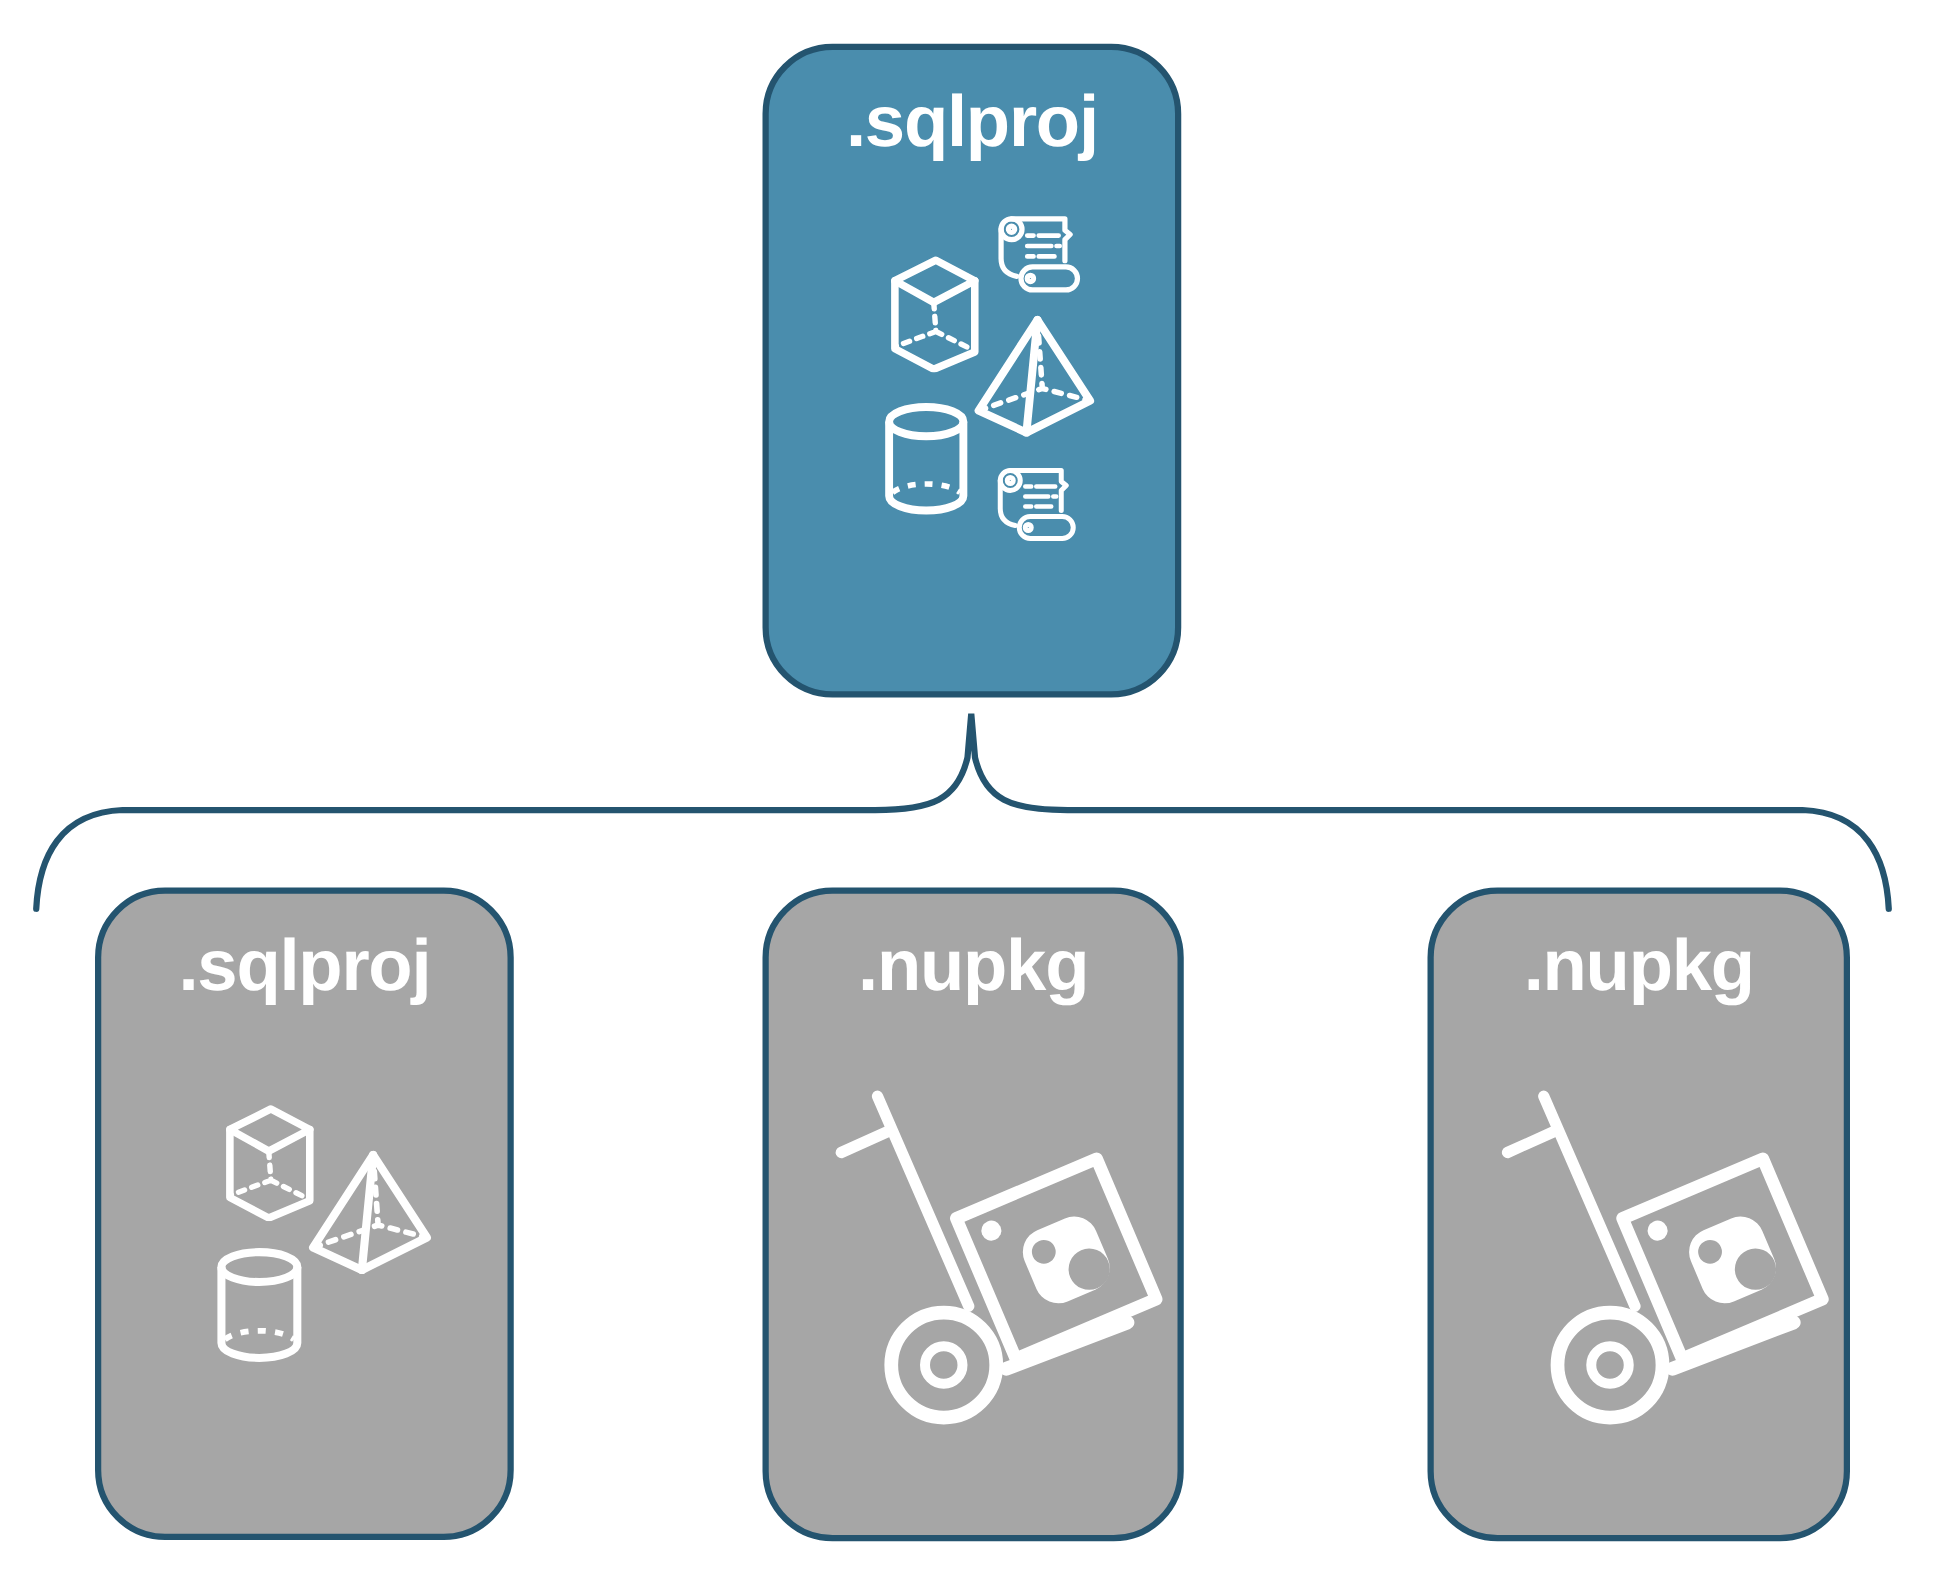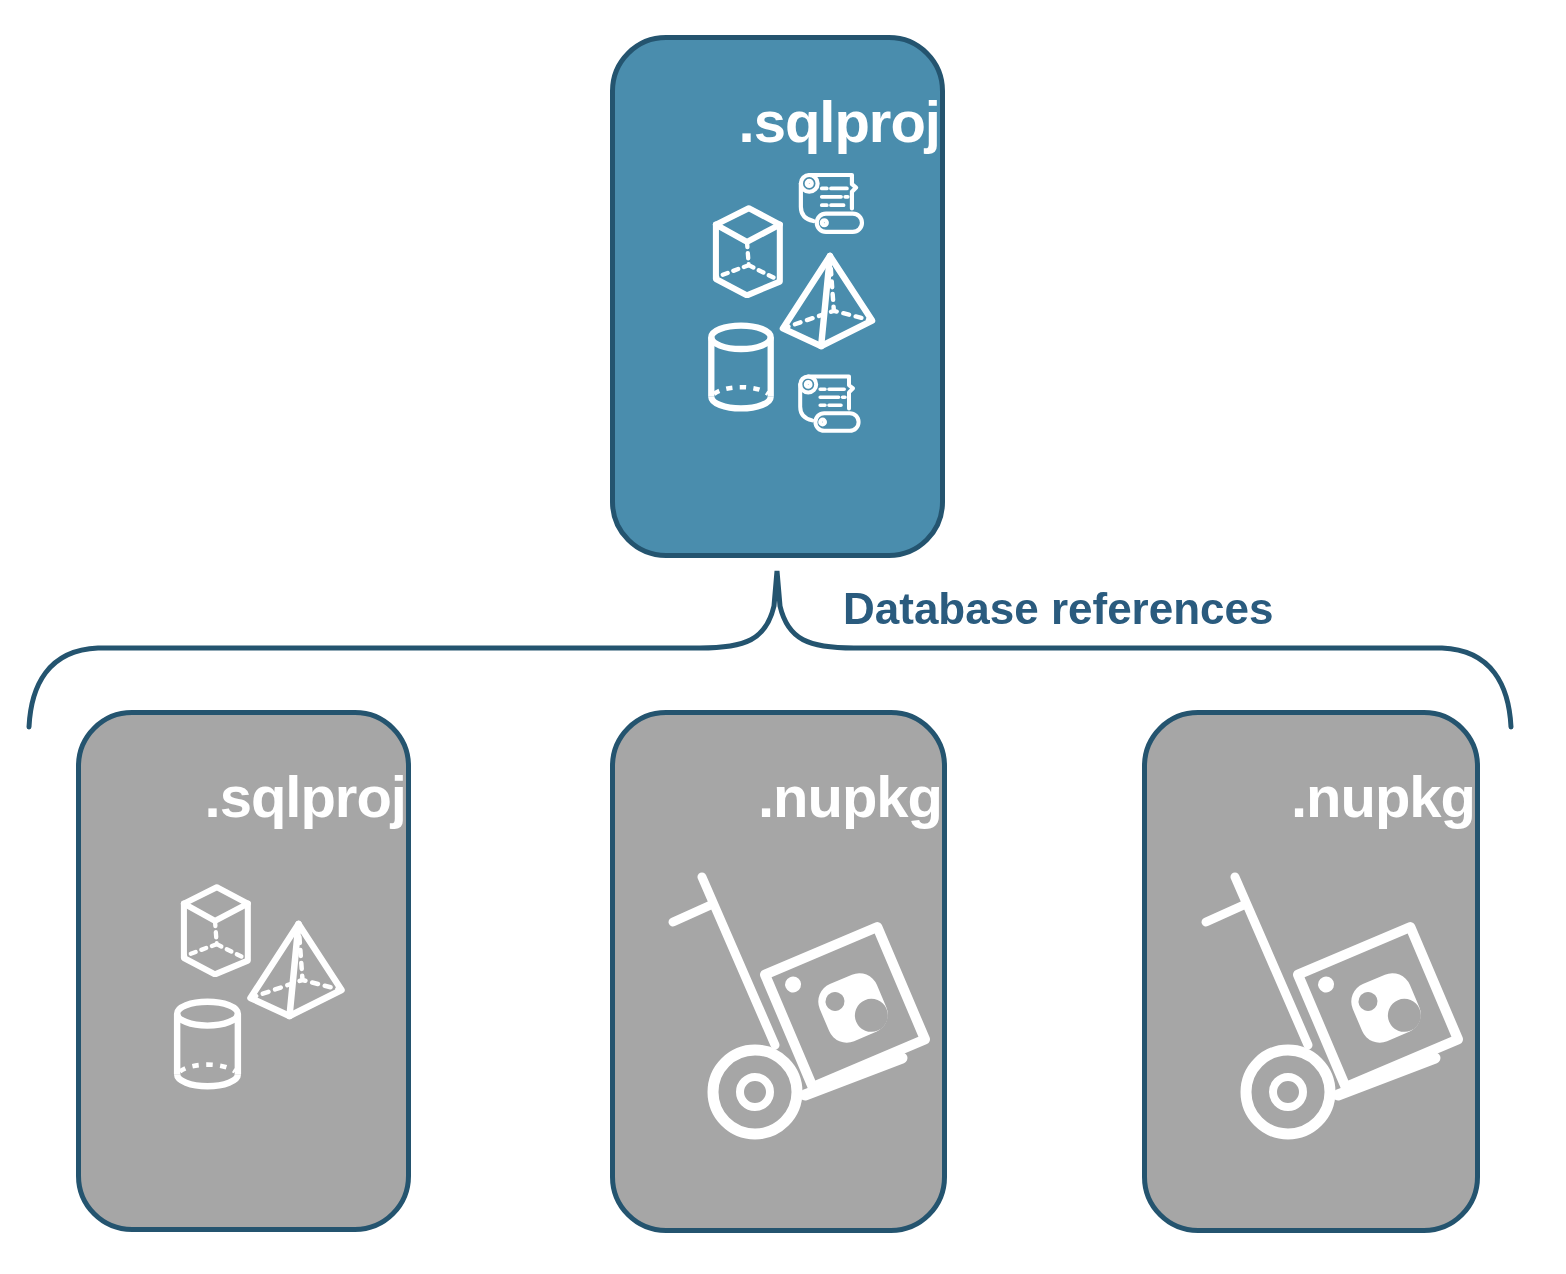--- a/index.html
+++ b/index.html
@@ -16,21 +16,21 @@
     position:relative;width:1566px;height:1274px;background:var(--page-bg);
     font-family:"Liberation Sans",sans-serif;overflow:hidden;
   }
   .node{
     position:absolute;box-sizing:border-box;
     border:5px solid var(--border);border-radius:56px;
   }
   .node.root{background:var(--root-fill);}
   .node.child{background:var(--child-fill);}
   .node-label{
-    position:absolute;left:0;right:0;top:48px;text-align:right;
+    position:absolute;left:0;right:0;top:24px;text-align:center;
     color:var(--label-text);font-weight:bold;font-size:58px;letter-spacing:-1px;
   }
   .icon-cluster{position:absolute;}
   .connector-svg{position:absolute;left:0;top:0;pointer-events:none;}
   .connector-label{
     position:absolute;left:843px;top:584px;
     color:var(--connector-label);font-weight:bold;font-size:44px;white-space:nowrap;
   }
   .hole{fill:var(--child-fill);}
   .wicon{stroke:#fff;fill:none;}
@@ -92,21 +92,20 @@
         </g>
       </symbol>
     </defs>
   </svg>
 
   <svg class="connector-svg" width="1566" height="1274" viewBox="0 0 1566 1274">
     <path d="M29,727 C31,686 48,650 98,648 L700,648 C745,648 766,640 774,606 L777,571
              L780,606 C788,640 809,648 854,648 L1442,648 C1492,650 1509,686 1511,727" fill="none" stroke="var(--connector)" stroke-width="5" stroke-linecap="round"></path>
   </svg>
 
-  <div class="connector-label">Database references</div>
 
   <div class="node root" style="left:610px;top:35px;width:335px;height:523px;">
     <div class="node-label">.sqlproj</div>
     <svg class="icon-cluster" style="left:80px;top:125px;" width="185" height="280" viewBox="0 0 185 280">
       <svg x="8" y="38" width="88" height="95">
           <use href="#icon-cube"></use>
         </svg>
       <svg x="98" y="5" width="76" height="72">
           <use href="#icon-scroll"></use>
         </svg>

